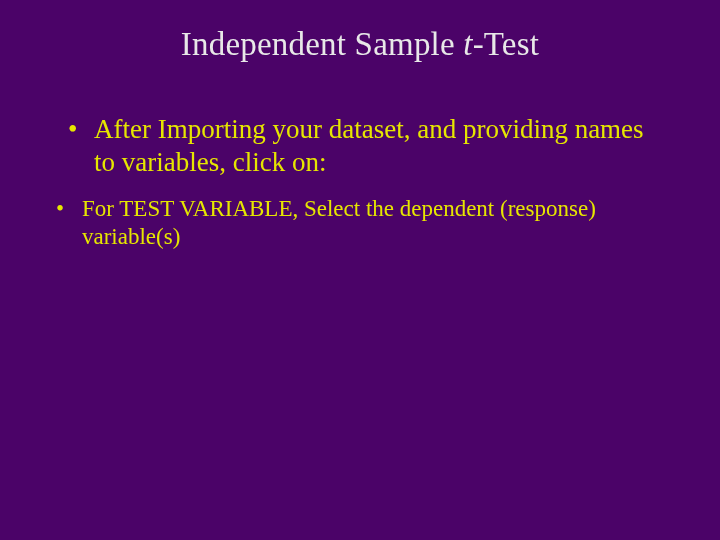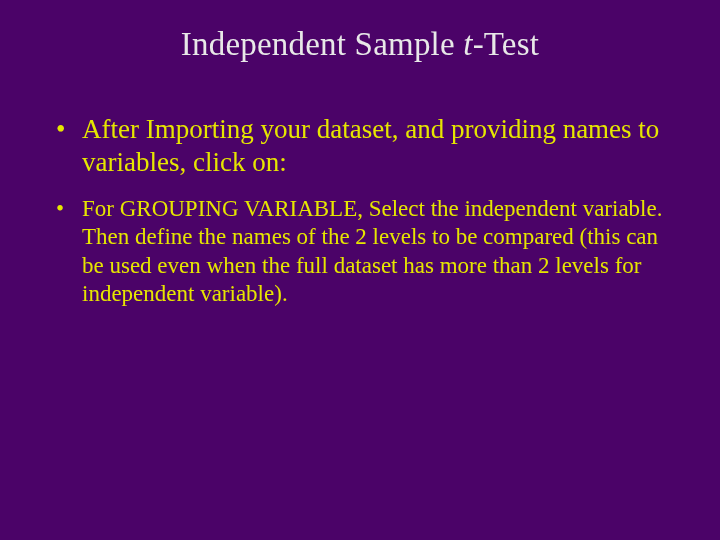--- a/index.html
+++ b/index.html
@@ -25,21 +25,21 @@
     margin-top: 6px;
     margin-bottom: 50px;
     letter-spacing: 0.2px;
   }
   .title .italic {
     font-style: italic;
   }
   ul.outer {
     list-style: none;
     padding: 0;
-    margin: 0;
+    margin: 12px;
   }
   ul.outer > li {
     position: relative;
     padding-left: 32px;
     margin-bottom: 16px;
     font-size: 27px;
     line-height: 1.22;
   }
   ul.outer > li::before {
     content: "•";
@@ -84,17 +84,17 @@
   </div>
 
   <ul class="outer">
     <li>
       <span>After Importing your dataset, and providing names to variables, click on:</span>
     </li>
   </ul>
 
   <ul class="inner">
     <li>
-      <span>For GROUPING VARIABLE, Select the independent variable. Then define the names of the 2 levels to be compared (this can be used even when the full dataset has more than 2 levels for independent variable).</span>
+      <span>For TEST VARIABLE, Select the dependent (response) variable(s)</span>
     </li>
   </ul>
 
 </div>
 
 </body></html>

